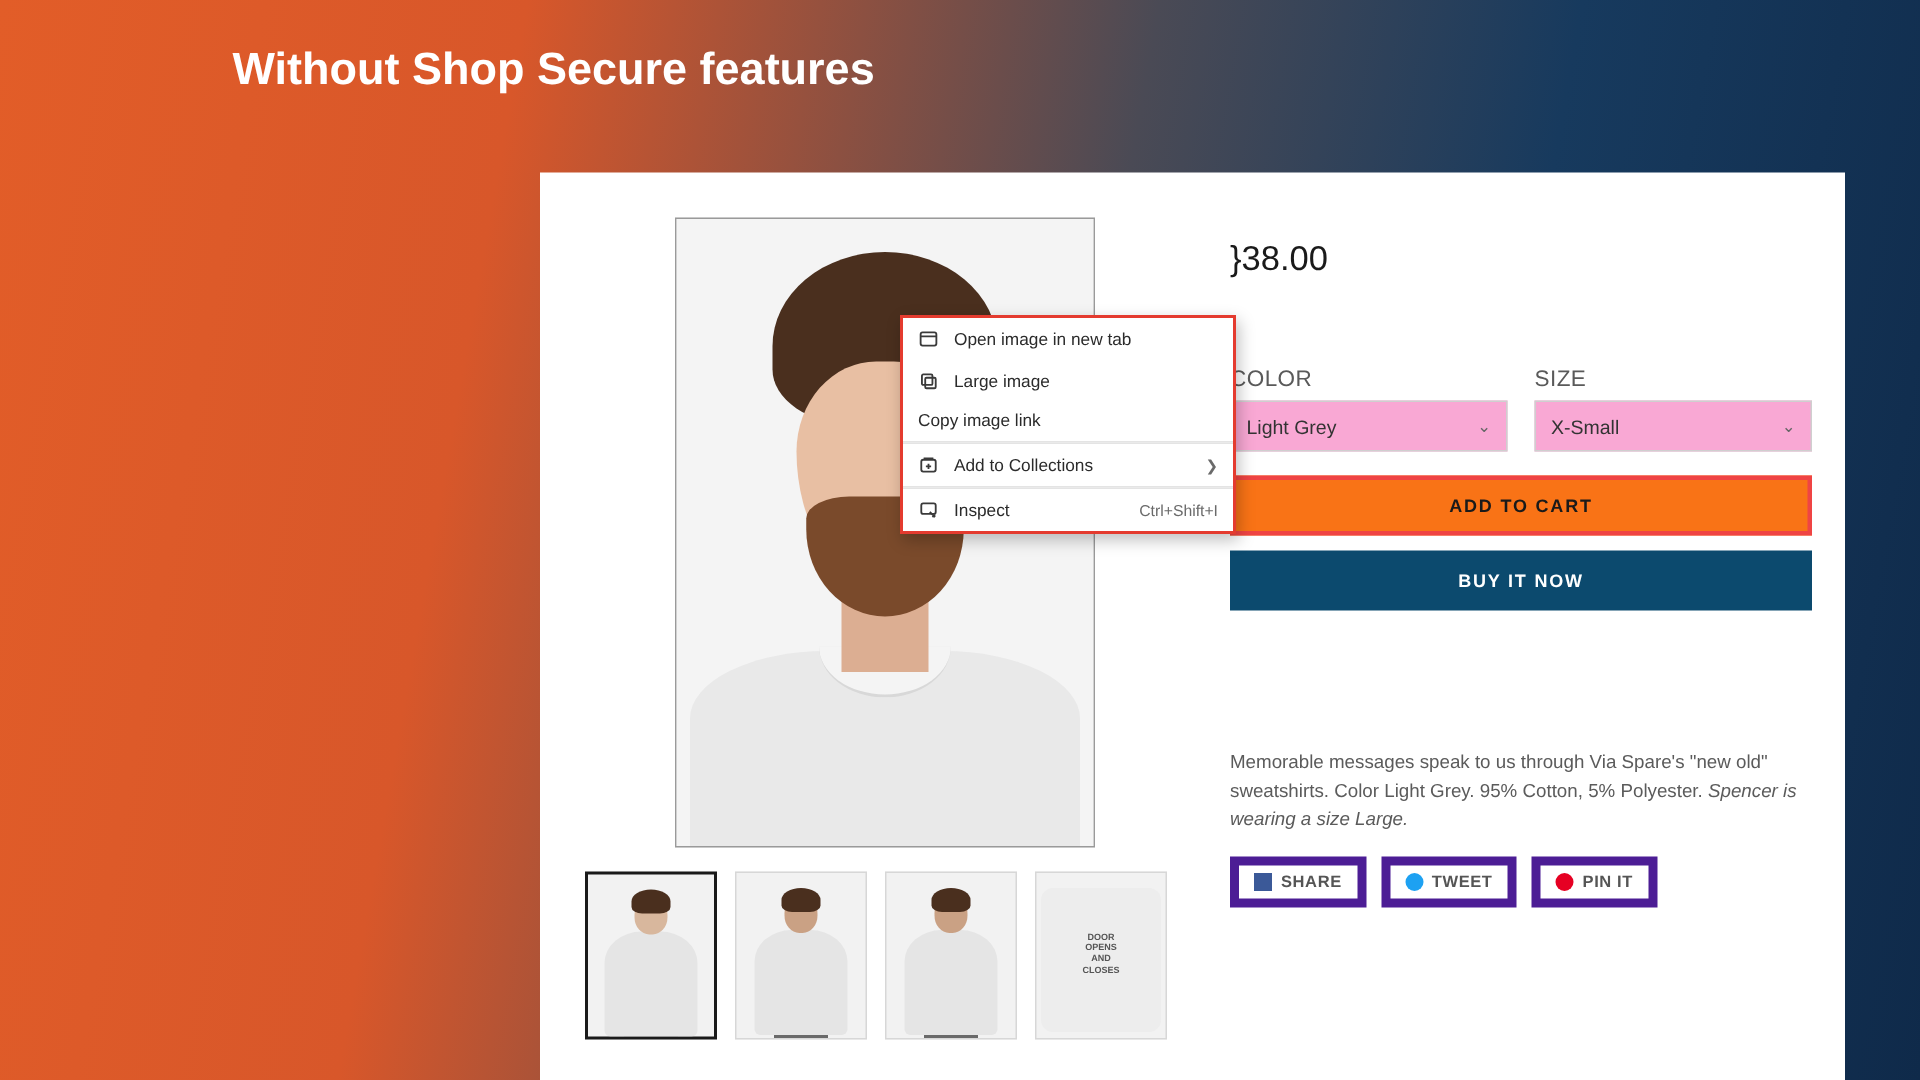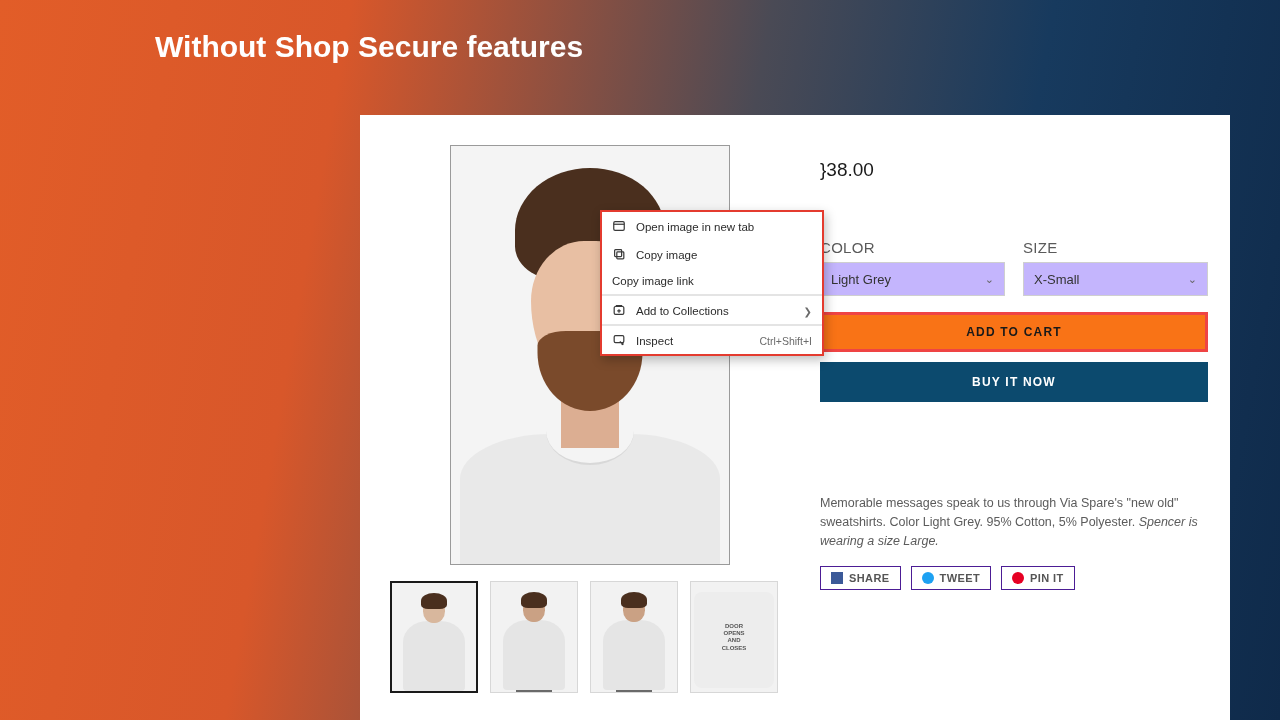--- a/index.html
+++ b/index.html
@@ -102,41 +102,41 @@
   .th-text {
     position:absolute; left:50%; top:50%; transform:translate(-50%,-50%);
     font-size:6px; line-height:1.2; text-align:center; color:#555; font-weight:600;
   }
 
   .details { flex:1; }
   .title {
     font-size: 25px; font-weight:500; color:#1a1a1a; line-height:1.25;
     margin-top: 4px;
   }
-  .price { font-size:19px; color:#1a1a1a; margin-top:14px; }
+  .price { font-size:23px; color:#1a1a1a; margin-top:14px; }
   .opts { display:flex; gap:18px; margin-top:58px; }
   .opt { flex:1; }
   .opt-label { font-size:15px; letter-spacing:.3px; color:#5a5a5a; margin-bottom:6px; }
   .select {
-    width:100%; height:34px; border:1px solid #cfcfcf; background:#c4b5fd;
+    width:100%; height:34px; border:1px solid #cfcfcf; background:#f9a8d4;
     display:flex; align-items:center; justify-content:space-between;
     padding:0 10px; font-size:13px; color:#333;
   }
   .chev { font-size:11px; color:#666; }
   .btn {
     width:100%; height:40px; display:flex; align-items:center; justify-content:center;
     font-size:12px; letter-spacing:1.2px; font-weight:600; margin-top:16px;
   }
   .btn.outline { border:3px solid #ef4444; background:#f97316; color:#1a1a1a; }
   .btn.solid { background:#0c4a6e; color:#fff; margin-top:10px; }
   .desc { font-size:12.5px; color:#5b5b5b; line-height:1.5; margin-top:92px; }
   .desc .em { font-style:italic; }
   .social { display:flex; gap:10px; margin-top:16px; }
   .sbtn {
-    border:1px solid #4c1d95; padding:5px 10px; font-size:11px; font-weight:600;
+    border:6px solid #4c1d95; padding:5px 10px; font-size:11px; font-weight:600;
     color:#555; display:flex; align-items:center; gap:6px; letter-spacing:.4px;
   }
   .sicon { width:12px; height:12px; display:inline-block; }
   .fb { background:#3b5998; }
   .tw { background:#1da1f2; border-radius:50%; }
   .pin { background:#e60023; border-radius:50%; }
 
   
   .ctx {
     position:absolute;
@@ -264,21 +264,21 @@
     </span>
     <span class="ctx-label">Open image in new tab</span>
   </div>
   <div class="ctx-item">
     <span class="ctx-ico">
       <svg viewBox="0 0 16 16">
           <rect x="3" y="3" width="8" height="8" rx="1"></rect>
           <rect x="5.5" y="5.5" width="8" height="8" rx="1"></rect>
         </svg>
     </span>
-    <span class="ctx-label">Copy image</span>
+    <span class="ctx-label">Large image</span>
   </div>
   <div class="ctx-item indent">
     <span class="ctx-label">Copy image link</span>
   </div>
   <div class="ctx-sep"></div>
   <div class="ctx-sep"></div>
   <div class="ctx-item">
     <span class="ctx-ico">
       <svg viewBox="0 0 16 16">
           <rect x="2.5" y="4" width="11" height="9" rx="1.5"></rect>

